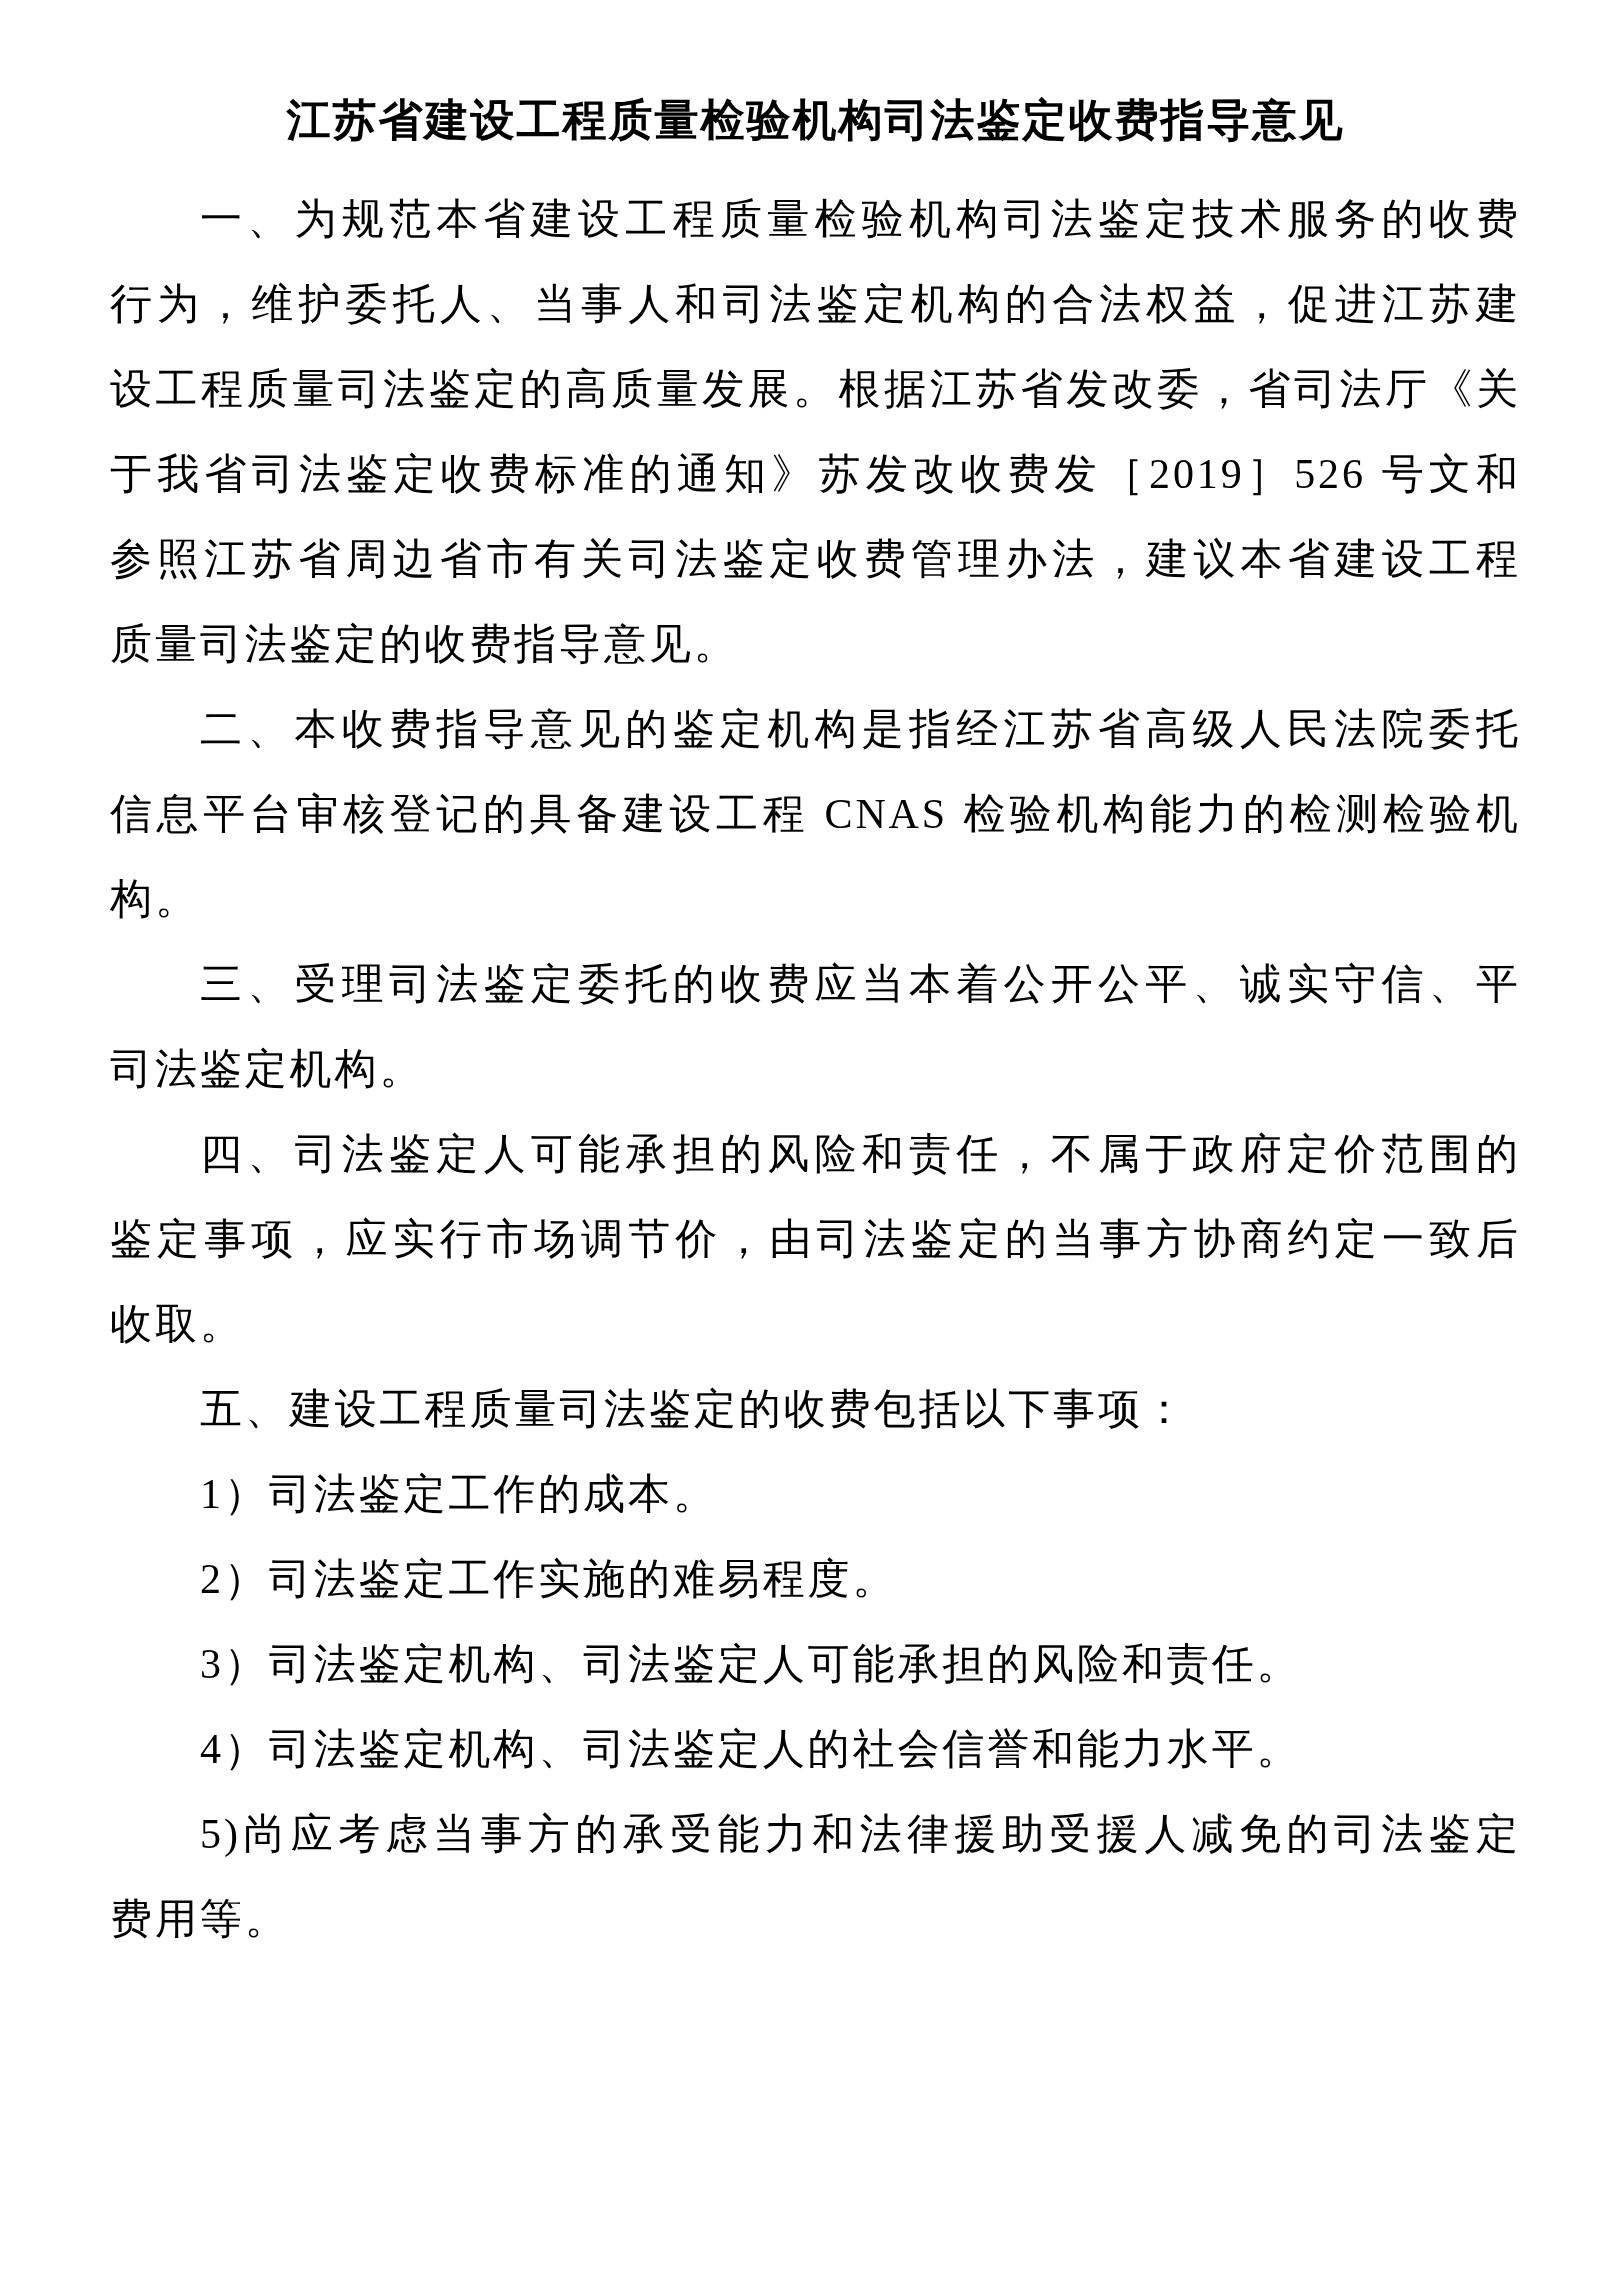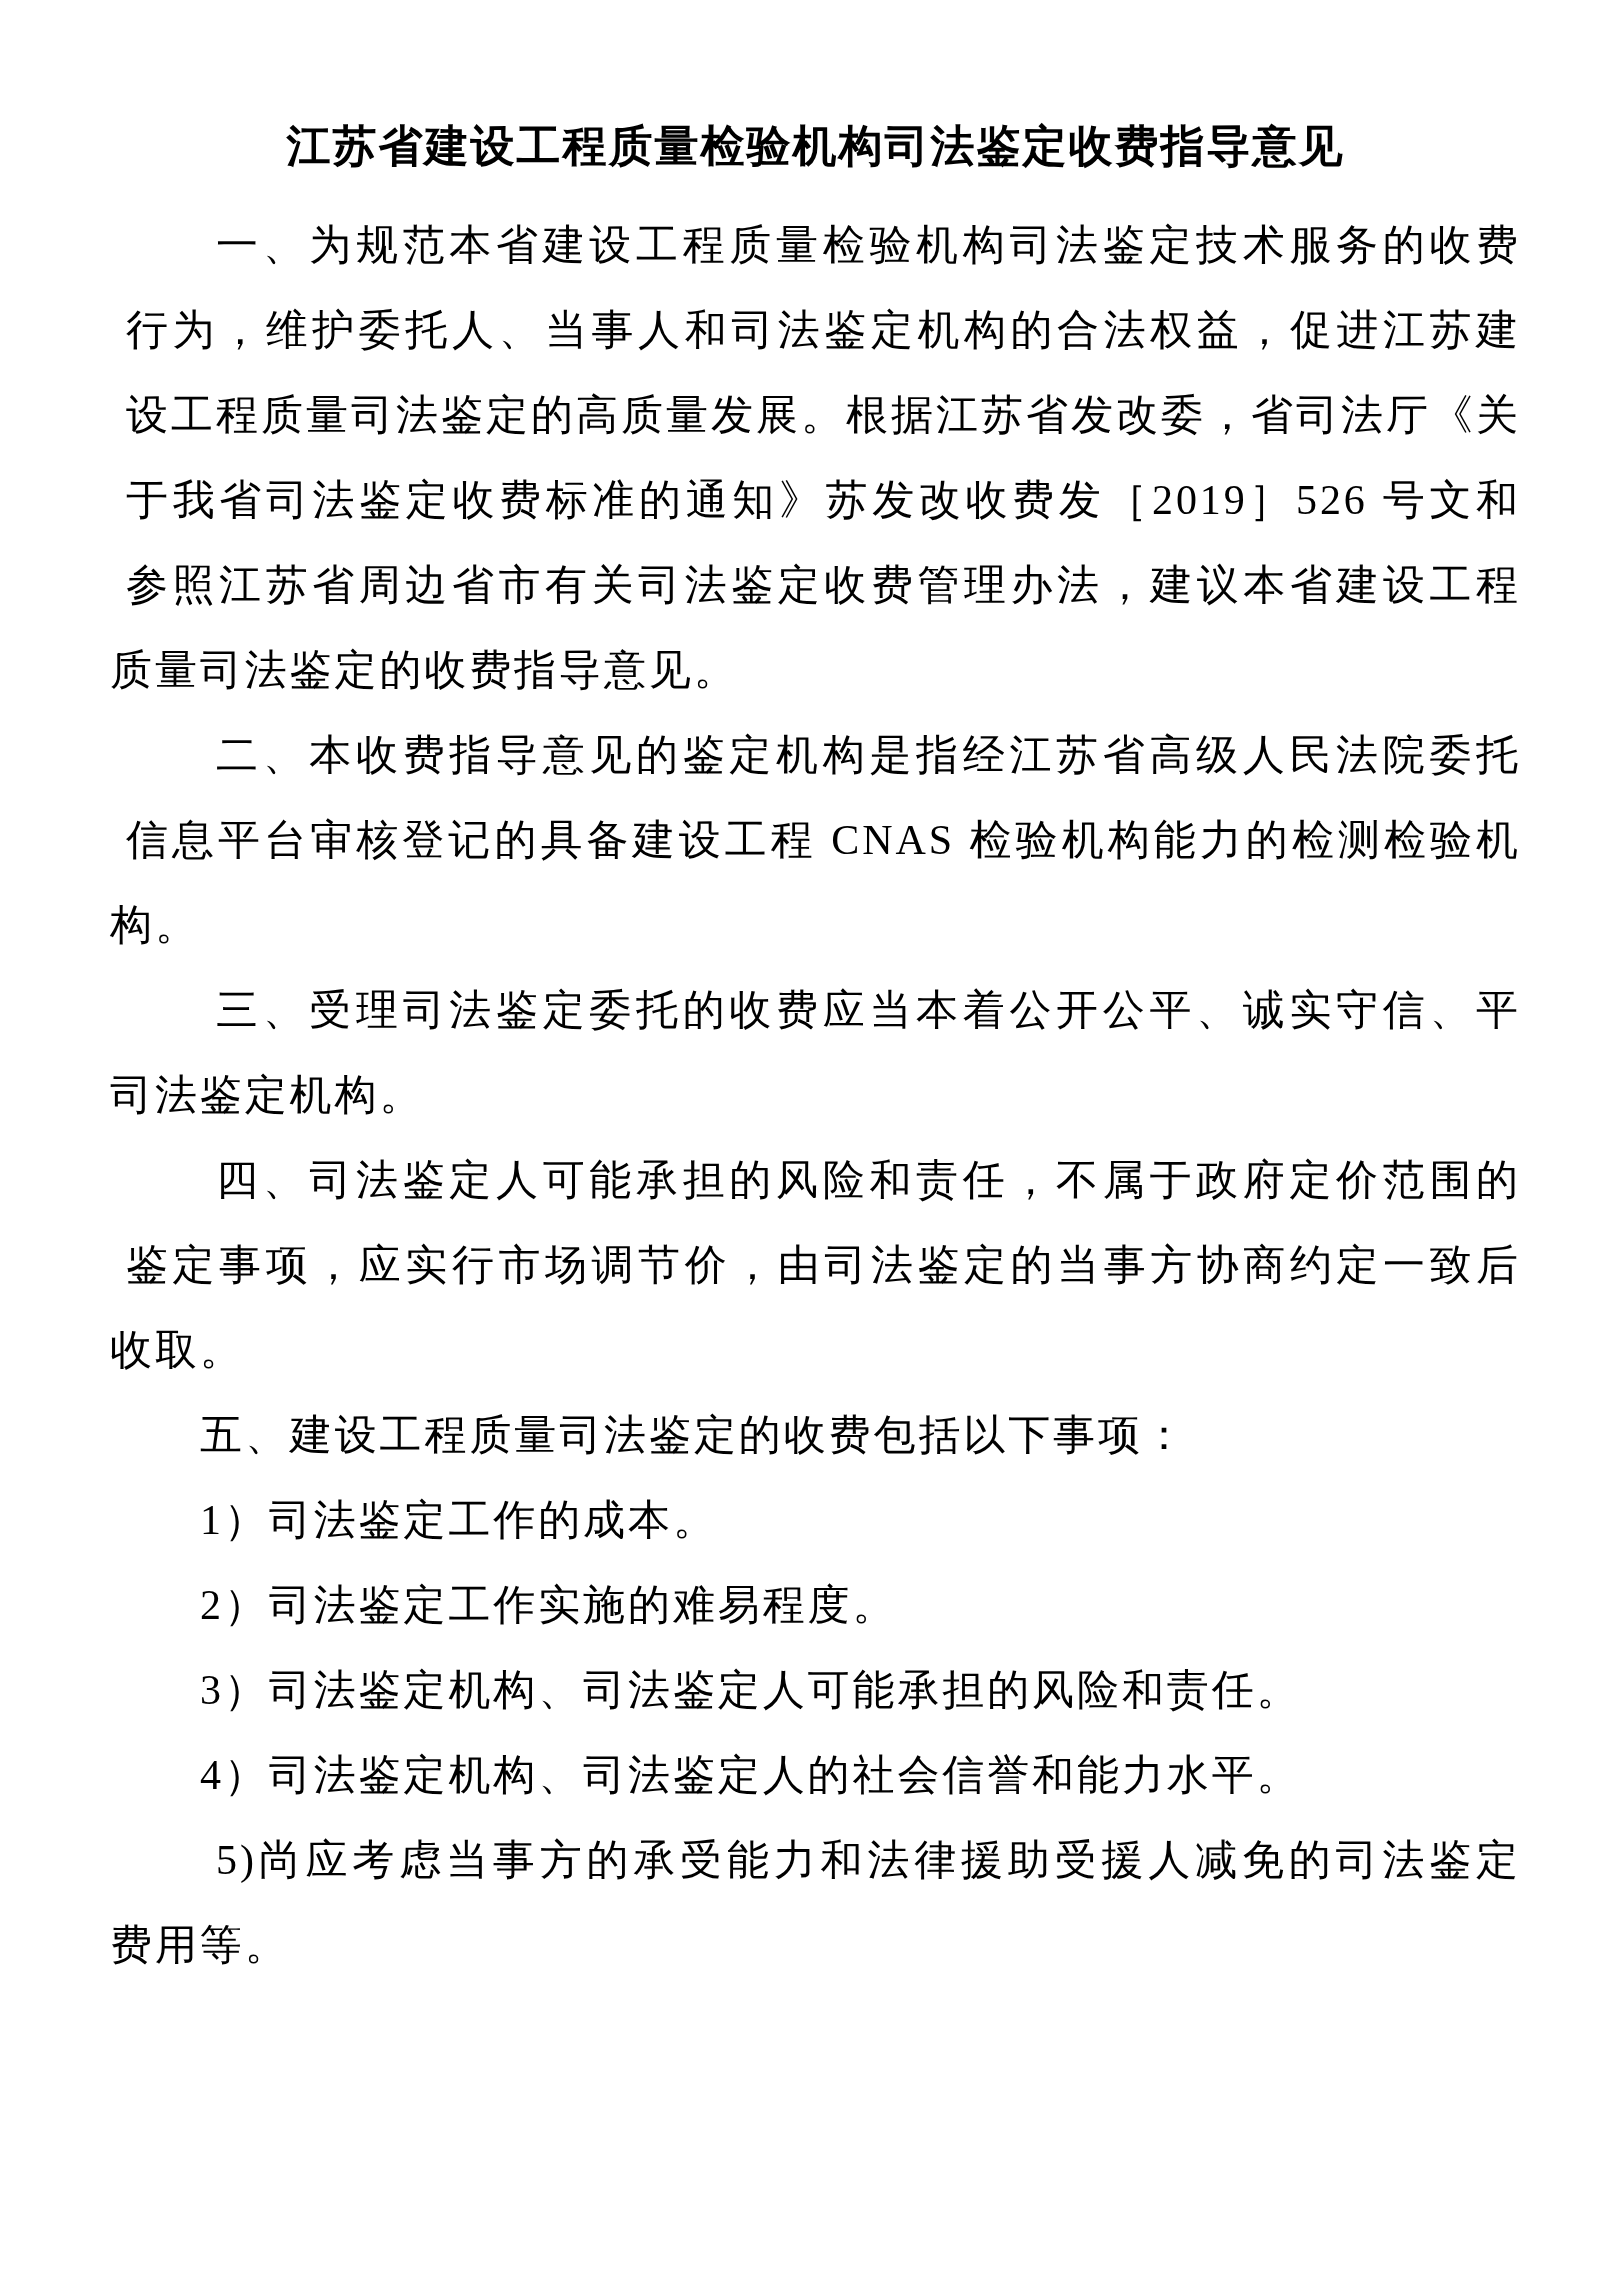--- a/index.html
+++ b/index.html
@@ -5,21 +5,21 @@
   html, body {
     margin: 0;
     padding: 0;
     background: #ffffff;
   }
   .page {
     position: relative;
     width: 1621px;
     height: 2293px;
     box-sizing: border-box;
-    padding: 104px 100px 0 110px;
+    padding: 78px 100px 0 110px;
     background: #ffffff;
     color: #000000;
     font-family: "Liberation Serif", "DejaVu Serif", serif;
     overflow: hidden;
   }
   .doc-title {
     font-size: 44px;
     font-weight: bold;
     line-height: 85px;
     text-align: center;
@@ -34,21 +34,20 @@
     font-size: 42px;
     line-height: 85px;
     letter-spacing: 2.9px;
     text-align: justify;
     text-align-last: left;
     white-space: nowrap;
   }
   .fill {
     text-align-last: justify;
     white-space: normal;
-    margin-left: 16px;
   }
   .indent {
     text-indent: 90px;
   }
 </style>
 </head>
 <body>
 
 <div class="page">
 

